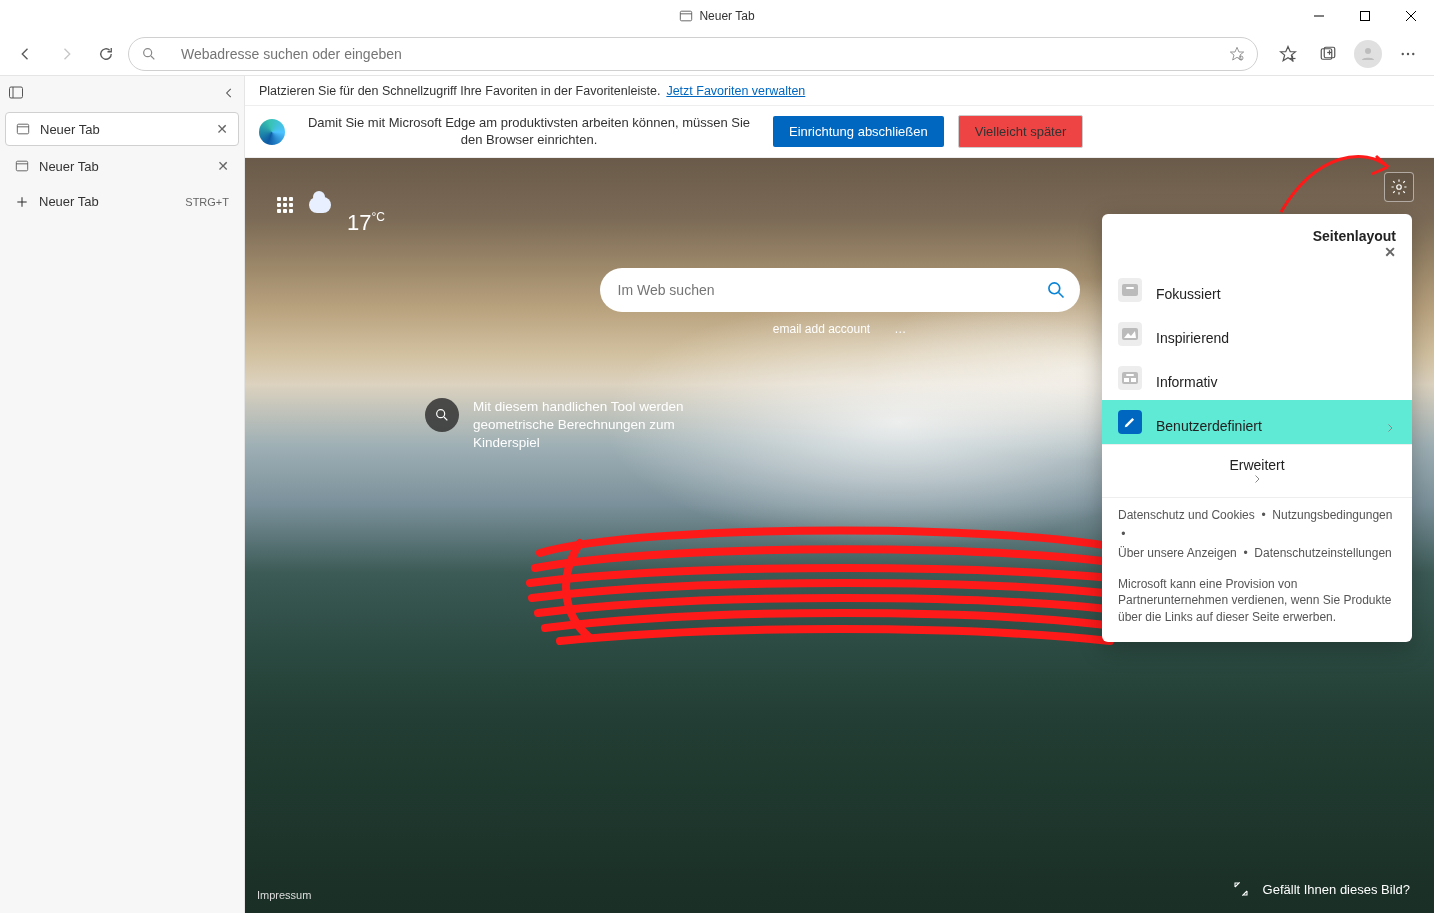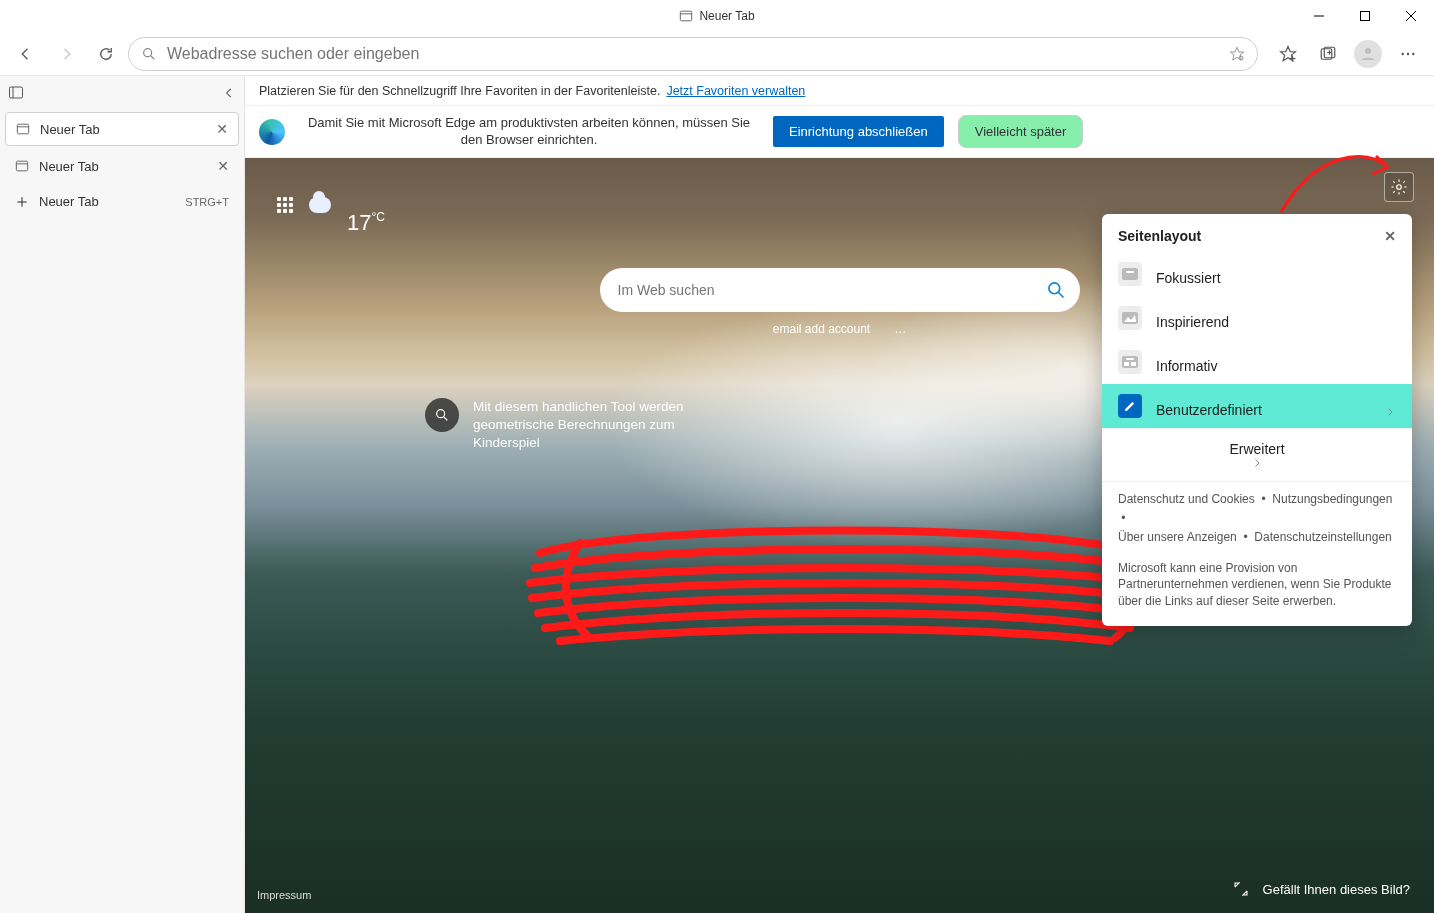--- a/index.html
+++ b/index.html
@@ -24,21 +24,21 @@
   .nav-btn {
     width: 36px; height: 32px; border-radius: 4px; display: flex; align-items: center;
     justify-content: center; color: #5a5a5a;
   }
   .nav-btn.disabled { color: #c6c6c6; }
   .urlbar {
     flex: 1; height: 34px; border: 1px solid #d0d0d0; border-radius: 17px;
     display: flex; align-items: center; padding: 0 12px; gap: 10px; background: #fff;
   }
   .urlbar input {
-    flex: 1; border: none; outline: none; font-size: 16px; color: #0f172a; background: transparent;
+    flex: 1; border: none; outline: none; font-size: 14px; color: #0f172a; background: transparent; margin-left: 14px;
   }
   .right-icons { display: flex; align-items: center; gap: 4px; margin-left: 8px; }
   .right-icons .ic {
     width: 36px; height: 32px; display: flex; align-items: center; justify-content: center;
     color: #555;
   }
   .avatar {
     width: 28px; height: 28px; border-radius: 50%; background: #e0e0e0;
     display:flex; align-items:center; justify-content:center; margin: 0 4px;
   }
@@ -82,22 +82,22 @@
   .edge-logo {
     width: 26px; height: 26px; border-radius: 50%;
     background: conic-gradient(from 200deg, #0c59a4, #37c2b1 40%, #4cc2ff 70%, #0c59a4);
   }
   .setup-text { flex: 0 0 460px; line-height: 1.25; text-align: center; }
   .btn-primary {
     background: #0067c0; color: #fff; border: none; padding: 8px 16px; font-size: 13px;
     border-radius: 2px;
   }
   .btn-secondary {
-    background: #86efac; color: #333; border: 1px solid #ccc; padding: 8px 16px; font-size: 13px;
-    border-radius: 8px;
+    background: #ef4444; color: #333; border: 1px solid #ccc; padding: 8px 16px; font-size: 13px;
+    border-radius: 2px;
   }
 
   
   .hero {
     position: absolute; top: 82px; left: 0; right: 0; bottom: 0;
     
     background:
       radial-gradient(ellipse 420px 180px at 55% 35%, rgba(255,255,255,0.75), rgba(255,255,255,0) 70%),
       radial-gradient(ellipse 300px 130px at 70% 28%, rgba(255,255,255,0.6), rgba(255,255,255,0) 70%),
       linear-gradient(to bottom,
@@ -155,21 +155,21 @@
     width:30px; height:30px; border-radius:50%; background:rgba(230,230,230,0.85);
     display:flex; align-items:center; justify-content:center; color:#555;
   }
 
   
   .popover {
     position: absolute; top: 56px; right: 22px; width: 310px; background:#fff;
     border-radius: 6px; box-shadow: 0 6px 24px rgba(0,0,0,0.25); color:#222;
     font-size: 14px; padding-bottom: 10px;
   }
-  .pop-head { display:flex; align-items:flex-end; justify-content:space-between; padding: 14px 16px 8px; font-weight:600; }
+  .pop-head { display:flex; align-items:flex-end; justify-content:space-between; padding: 14px 16px 8px; font-weight:600;flex-direction:column; }
   .pop-item { display:flex; align-items:flex-end; gap:14px; padding: 10px 16px; }
   .pop-item .ico { width:24px; height:24px; border-radius:4px; background:#ededed; display:flex; align-items:center; justify-content:center; color:#666; }
   .pop-item.selected { background:#5eead4; }
   .pop-item.selected .ico { background:#0067c0; color:#fff; }
   .pop-item .chev { margin-left:auto; color:#888; }
   .pop-expand { display:flex; align-items:center; justify-content:space-between; padding:12px 16px; border-top:1px solid #eee;flex-direction:column; }
   .pop-foot { padding: 8px 16px; font-size: 12px; color:#555; line-height:1.6; border-top:1px solid #eee; }
   .pop-foot a { color:#555; text-decoration:none; }
   .pop-note { padding: 4px 16px 6px; font-size: 12px; color:#555; line-height:1.4; }
 

